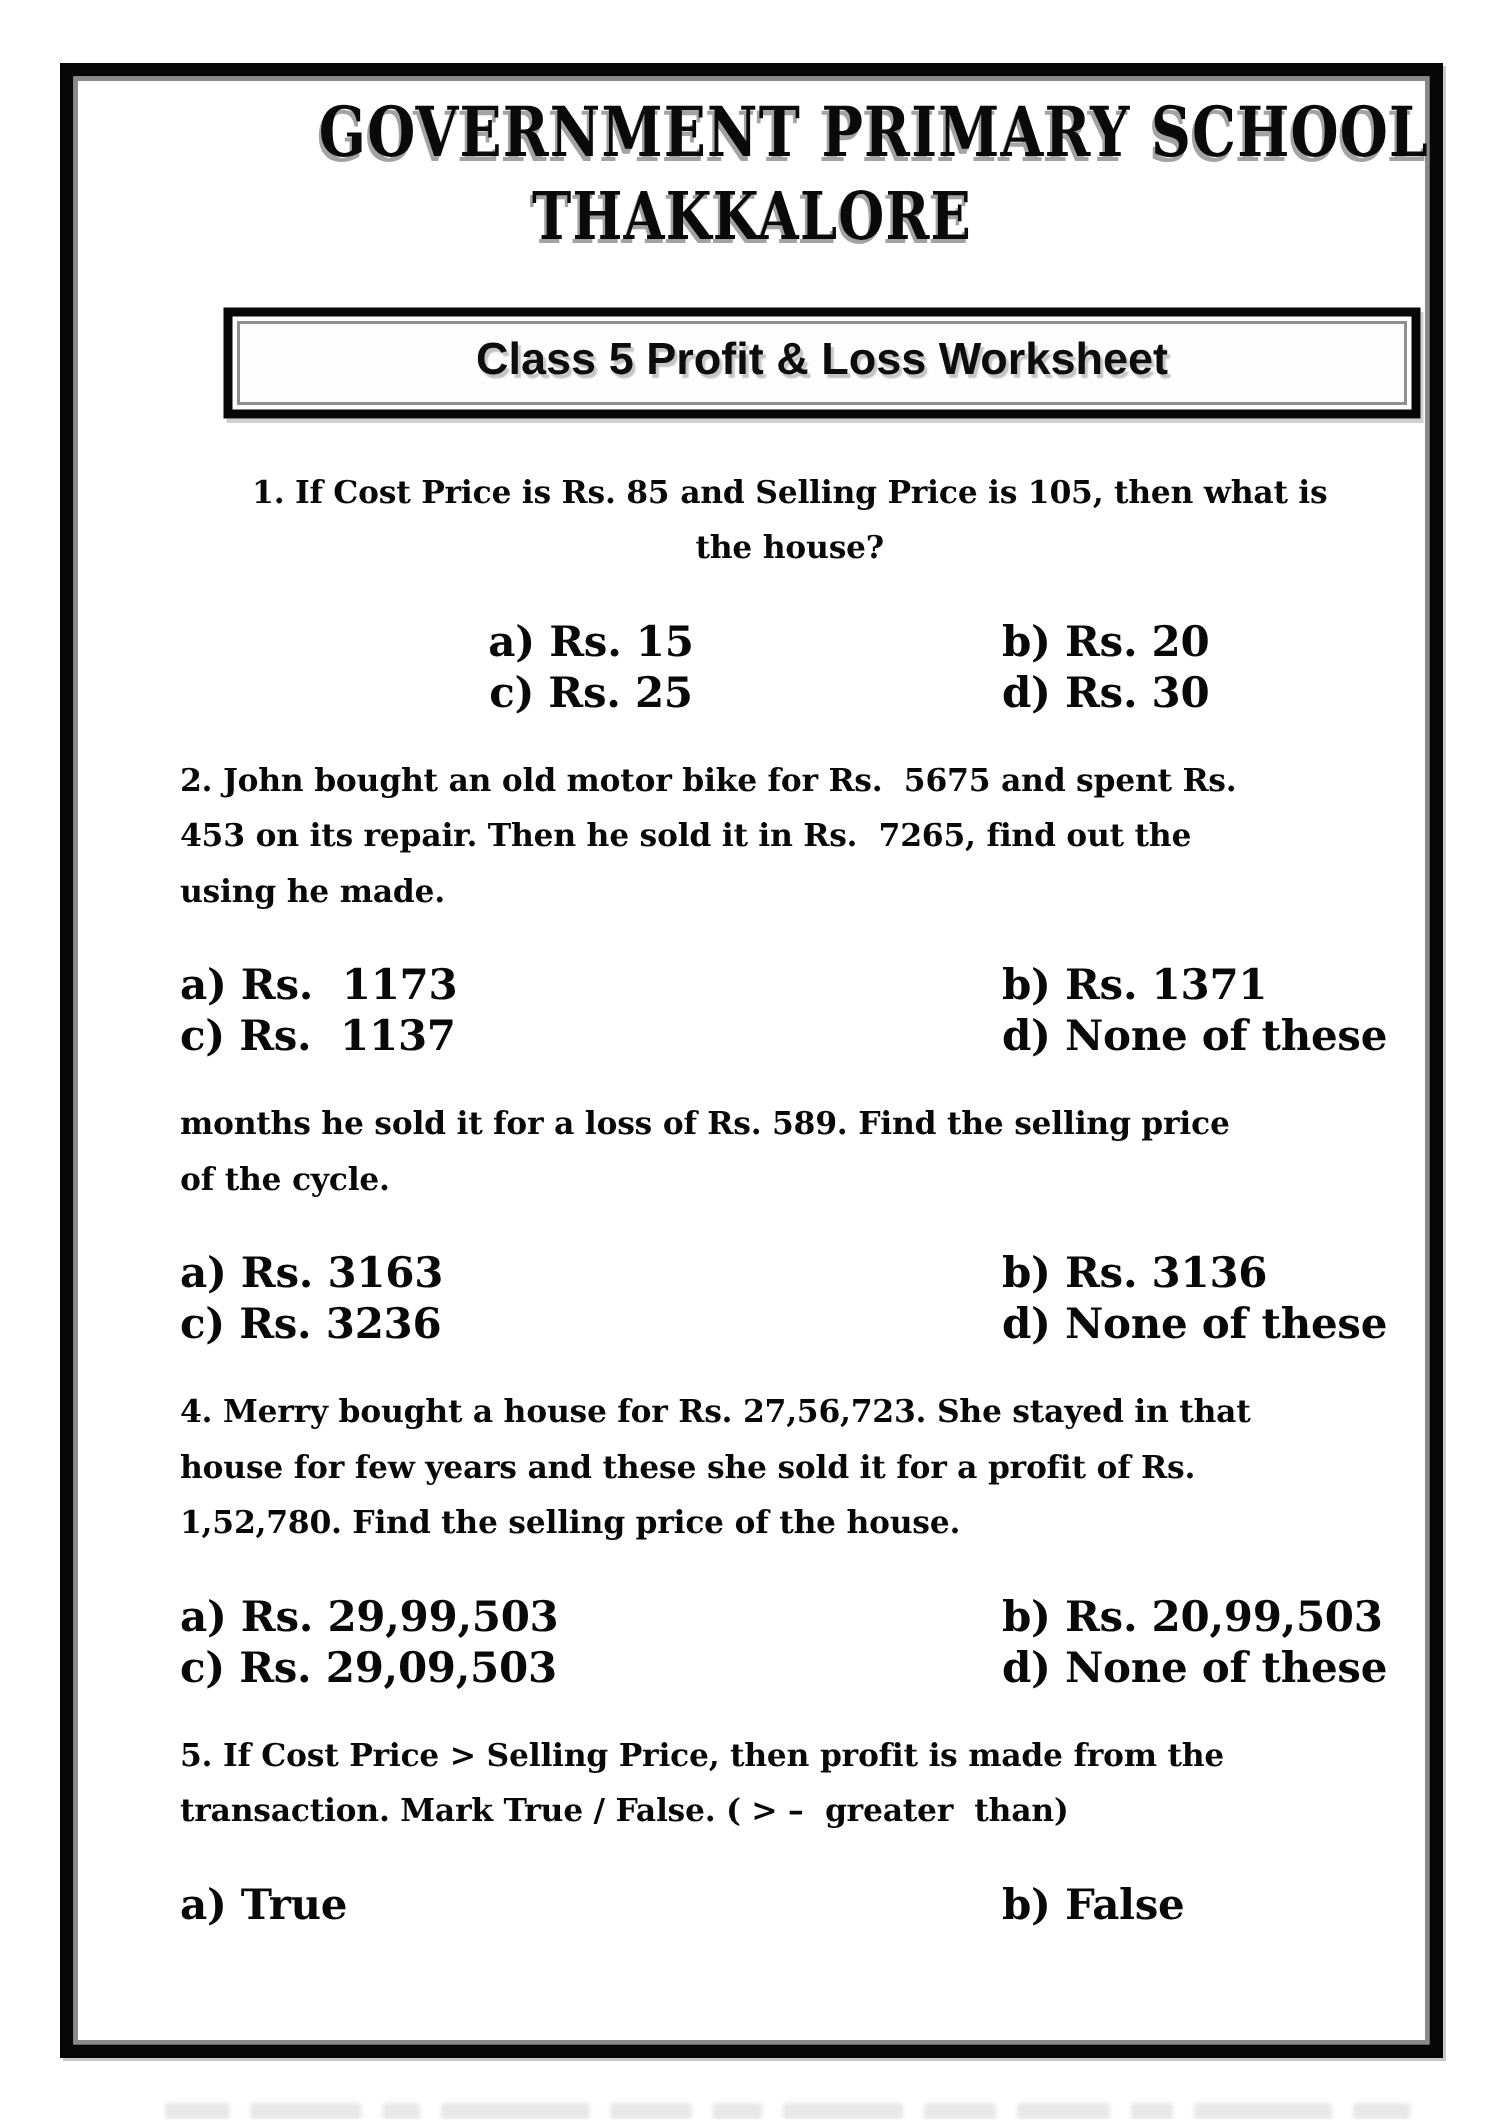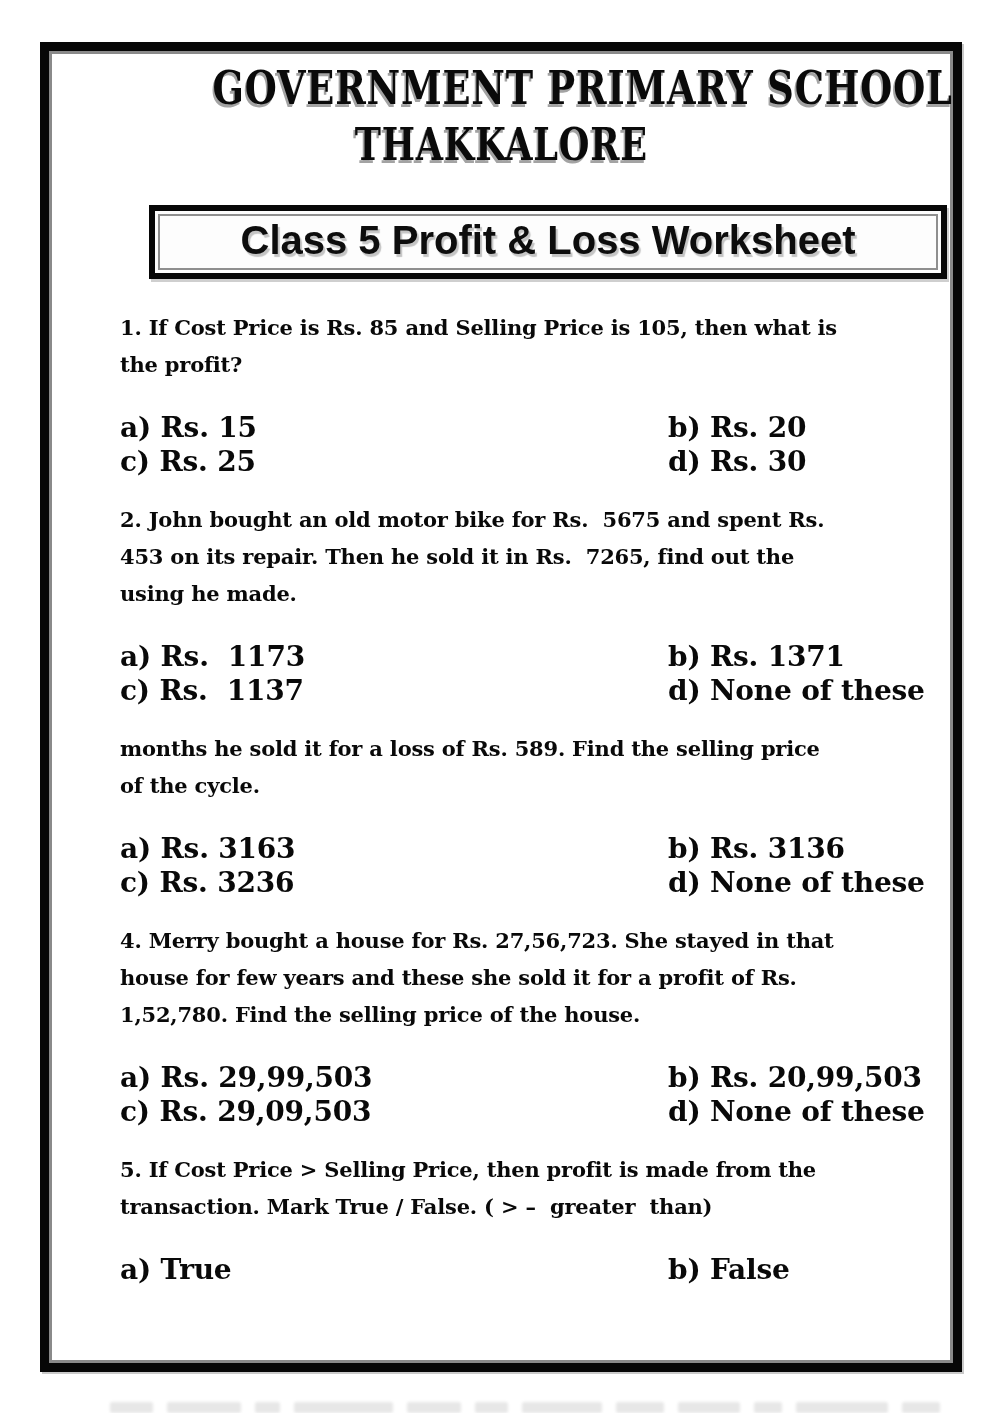--- a/index.html
+++ b/index.html
@@ -52,29 +52,29 @@
     box-shadow: 2px 3px 0 #cfcfcf;
   }
   .title-box-inner {
     border: 2px solid #8f8f8f;
     text-align: center;
     padding: 2px 0 6px 0;
   }
   .worksheet-title {
     font-family: "Liberation Sans", sans-serif;
     font-weight: 700;
-    font-size: 40px;
+    font-size: 30px;
     line-height: 44px;
     color: #0d0d0d;
     text-shadow: 2px 3px 1px #c4c4c4;
     white-space: pre;
   }
   .questions { margin-top: 30px; }
   .question { margin-top: 22px; }
-  .question:first-child { margin-top: 0; }
+  .question:first-child { margin-top: 0; text-align: center; }
   .q-line {
     font-weight: 700;
     font-size: 21px;
     line-height: 37px;
     letter-spacing: -0.2px;
     color: #090909;
     white-space: pre;
   }
   .q-options { margin-top: 28px; }
   .opt-row {
@@ -124,21 +124,21 @@
 
   <div class="title-box">
     <div class="title-box-inner">
       <span class="worksheet-title">Class 5 Profit &amp; Loss Worksheet</span>
     </div>
   </div>
 
   <div class="questions" id="questions">
       <section class="question">
         <div class="q-line">1. If Cost Price is Rs. 85 and Selling Price is 105, then what is</div>
-        <div class="q-line">the profit?</div>
+        <div class="q-line">the house?</div>
         <div class="q-options">
           <div class="opt-row">
             <span class="opt left-col">a) Rs. 15</span>
             <span class="opt">b) Rs. 20</span>
           </div>
           <div class="opt-row">
             <span class="opt left-col">c) Rs. 25</span>
             <span class="opt">d) Rs. 30</span>
           </div>
         </div>

